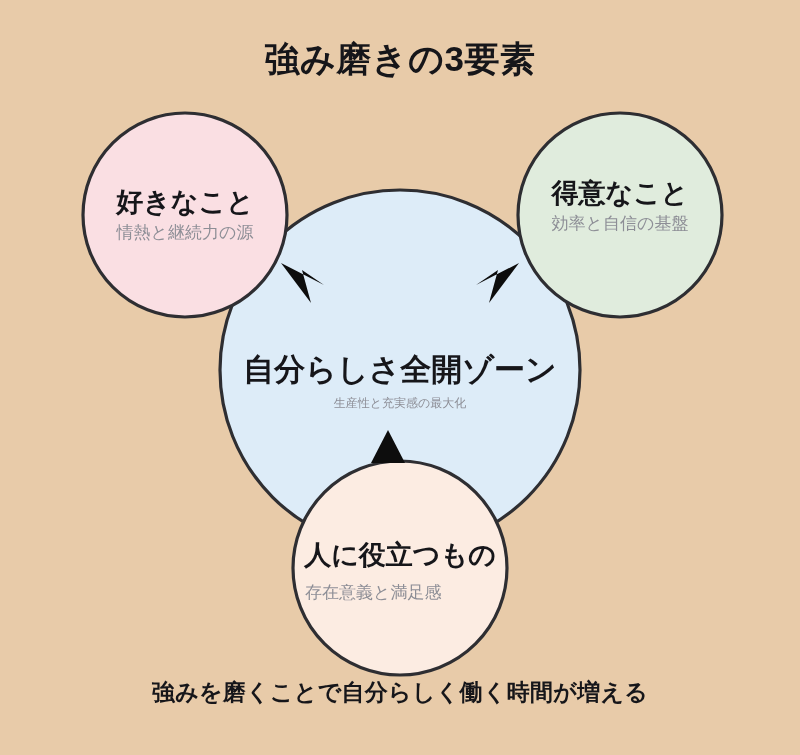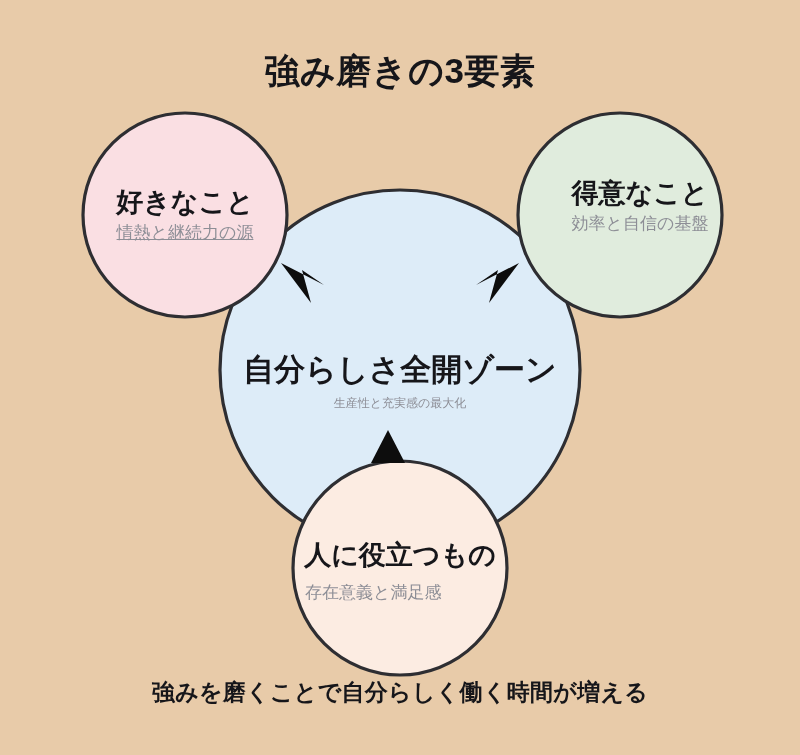--- a/index.html
+++ b/index.html
@@ -22,21 +22,21 @@
   #diagram-svg {
     position: absolute;
     left: 0;
     top: 0;
     width: 800px;
     height: 755px;
   }
   .title {
     position: absolute;
     left: 0;
-    top: 48px;
+    top: 36px;
     width: 800px;
     text-align: center;
     font-size: 35px;
     font-weight: 700;
     color: #16161a;
     letter-spacing: 0.5px;
   }
   .footer {
     position: absolute;
     left: 0;
@@ -65,25 +65,25 @@
     margin-top: 4px;
   }
 
   
   #node-liked {
     left: 35px;
     top: 187px;
     width: 300px;
   }
   #node-liked .node-title { font-size: 27px; }
-  #node-liked .node-sub   { font-size: 17px; text-decoration: underline; }
+  #node-liked .node-sub   { font-size: 17px; }
 
   
   #node-good {
-    left: 490px;
+    left: 470px;
     top: 178px;
     width: 300px;
   }
   #node-good .node-title { font-size: 27px; }
   #node-good .node-sub   { font-size: 17px; }
 
   
   #node-zone {
     left: 190px;
     top: 312px;

